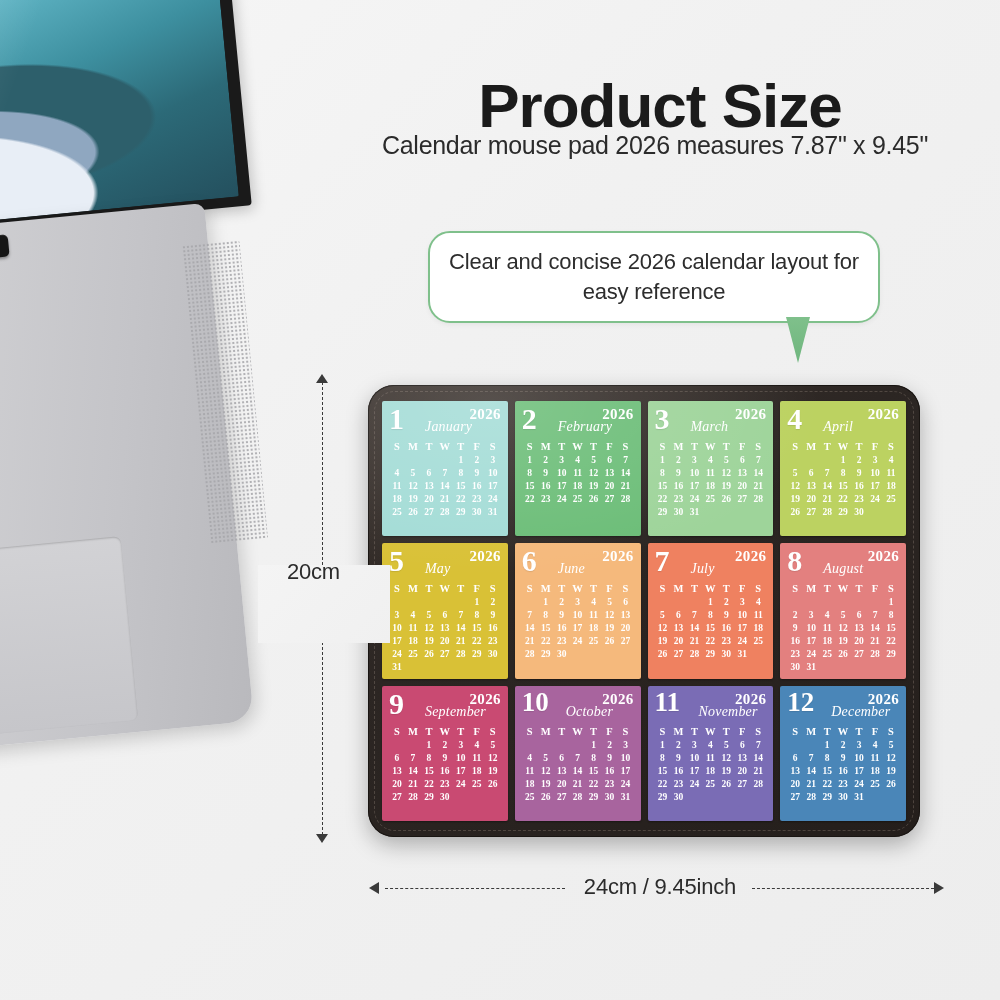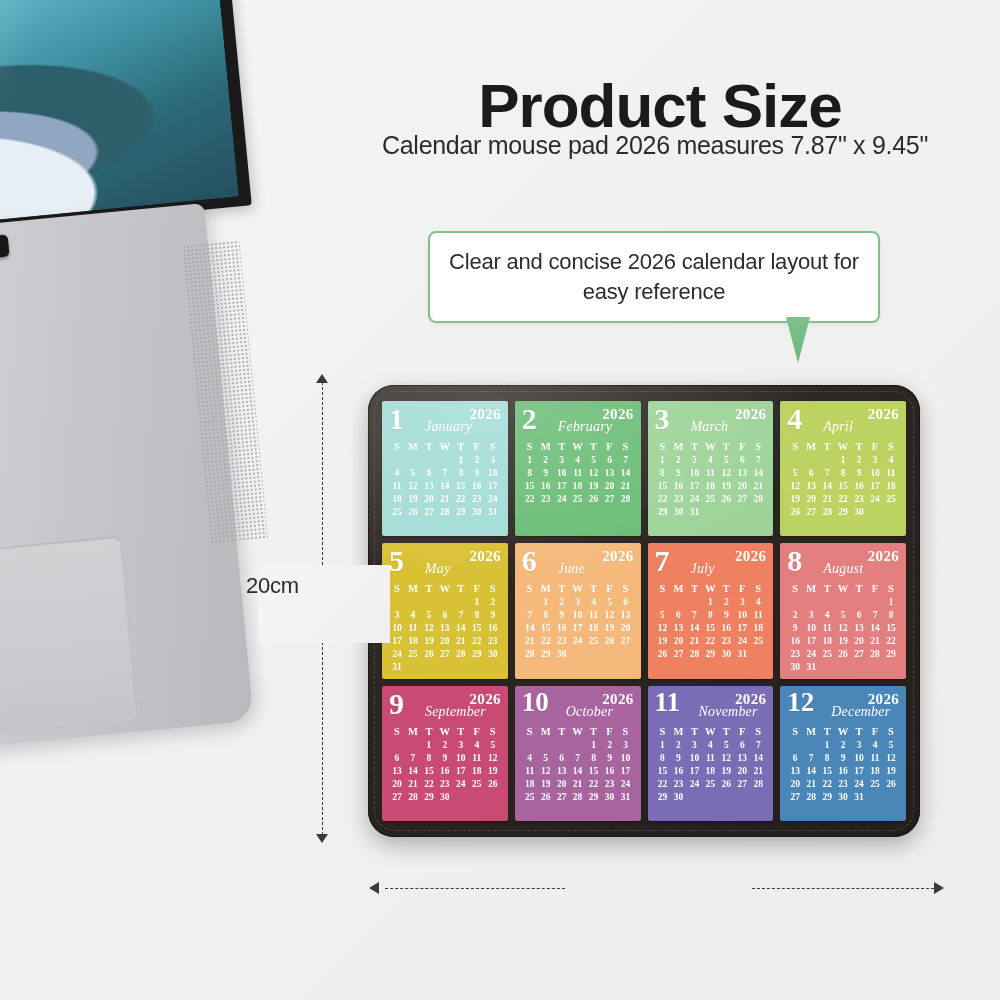--- a/index.html
+++ b/index.html
@@ -44,21 +44,21 @@
     border-radius:7px;box-shadow:0 1px 2px rgba(0,0,0,.2) inset;}
 
   
   #title{position:absolute;left:330px;top:70px;width:660px;text-align:center;
     font-size:62px;font-weight:700;color:#1b1b1b;letter-spacing:-1px;}
   #subtitle{position:absolute;left:320px;top:131px;width:670px;text-align:center;
     font-size:25px;font-weight:400;color:#2b2b2b;letter-spacing:-.3px;}
 
   
   #callout{position:absolute;left:428px;top:231px;width:448px;height:88px;
-    background:#fff;border:2.5px solid #7fc08b;border-radius:8px;
+    background:#fff;border:2.5px solid #7fc08b;border-radius:22px;
     display:flex;align-items:center;justify-content:center;text-align:center;
     box-shadow:0 2px 5px rgba(0,0,0,.05);}
   #callout .txt{font-size:22px;color:#2d2d2d;line-height:1.35;letter-spacing:-.2px;}
   #callout-tail{position:absolute;left:786px;top:317px;width:24px;height:46px;
     background:linear-gradient(#7fc08b,#6fb67e);
     clip-path:polygon(0 0,100% 0,50% 100%);}
 
   
   #pad{position:absolute;left:368px;top:385px;width:552px;height:452px;
     background:linear-gradient(150deg,#3b332e 0%,#2c2623 40%,#241e1b 100%);
@@ -93,21 +93,21 @@
 
   
   #vline{position:absolute;left:322px;top:382px;width:1px;height:458px;
     border-left:1.5px dashed #3a3a3a;}
   .varrow{position:absolute;left:316px;width:0;height:0;
     border-left:6px solid transparent;border-right:6px solid transparent;}
   #varrow-top{top:374px;border-bottom:9px solid #3a3a3a;}
   #varrow-bot{top:834px;border-top:9px solid #3a3a3a;}
   #vmask{position:absolute;left:258px;top:565px;width:132px;height:78px;
     background:linear-gradient(135deg,#f4f4f4,#f0f0f0);}
-  #vlabel{position:absolute;left:246px;top:570px;width:135px;text-align:left;
+  #vlabel{position:absolute;left:246px;top:556px;width:135px;text-align:center;
     font-size:22px;color:#2b2b2b;line-height:1.45;letter-spacing:-.2px;}
 
   #hline-l{position:absolute;left:385px;top:888px;width:180px;height:0;
     border-top:1.5px dashed #3a3a3a;}
   #hline-r{position:absolute;left:752px;top:888px;width:182px;height:0;
     border-top:1.5px dashed #3a3a3a;}
   .harrow{position:absolute;top:882px;width:0;height:0;
     border-top:6px solid transparent;border-bottom:6px solid transparent;}
   #harrow-l{left:369px;border-right:10px solid #3a3a3a;}
   #harrow-r{left:934px;border-left:10px solid #3a3a3a;}
@@ -762,16 +762,17 @@
   <div id="varrow-top" class="varrow"></div>
   <div id="vline"></div>
   <div id="varrow-bot" class="varrow"></div>
   <div id="vmask"></div>
   <div id="vlabel">
     <div>20cm</div>
   </div>
 
   <div id="harrow-l" class="harrow"></div>
   <div id="hline-l"></div>
+  <div id="hlabel">24cm / 9.45inch</div>
   <div id="hline-r"></div>
   <div id="harrow-r" class="harrow"></div>
 
 </div>
 
 </body></html>

